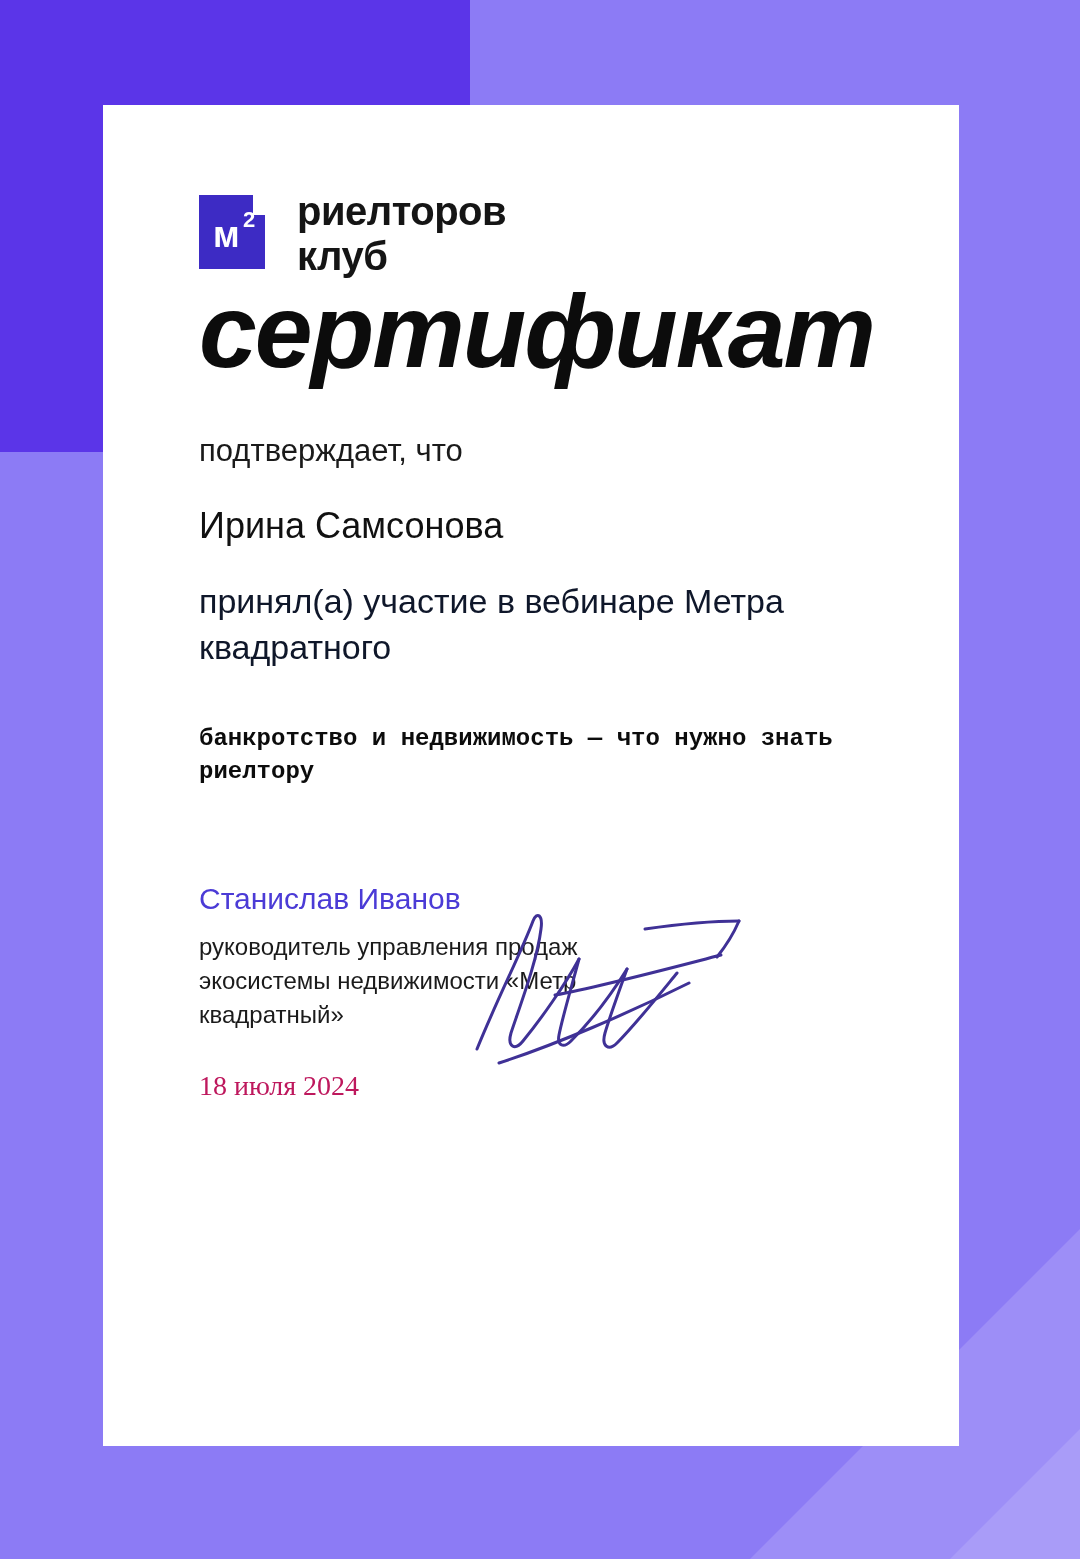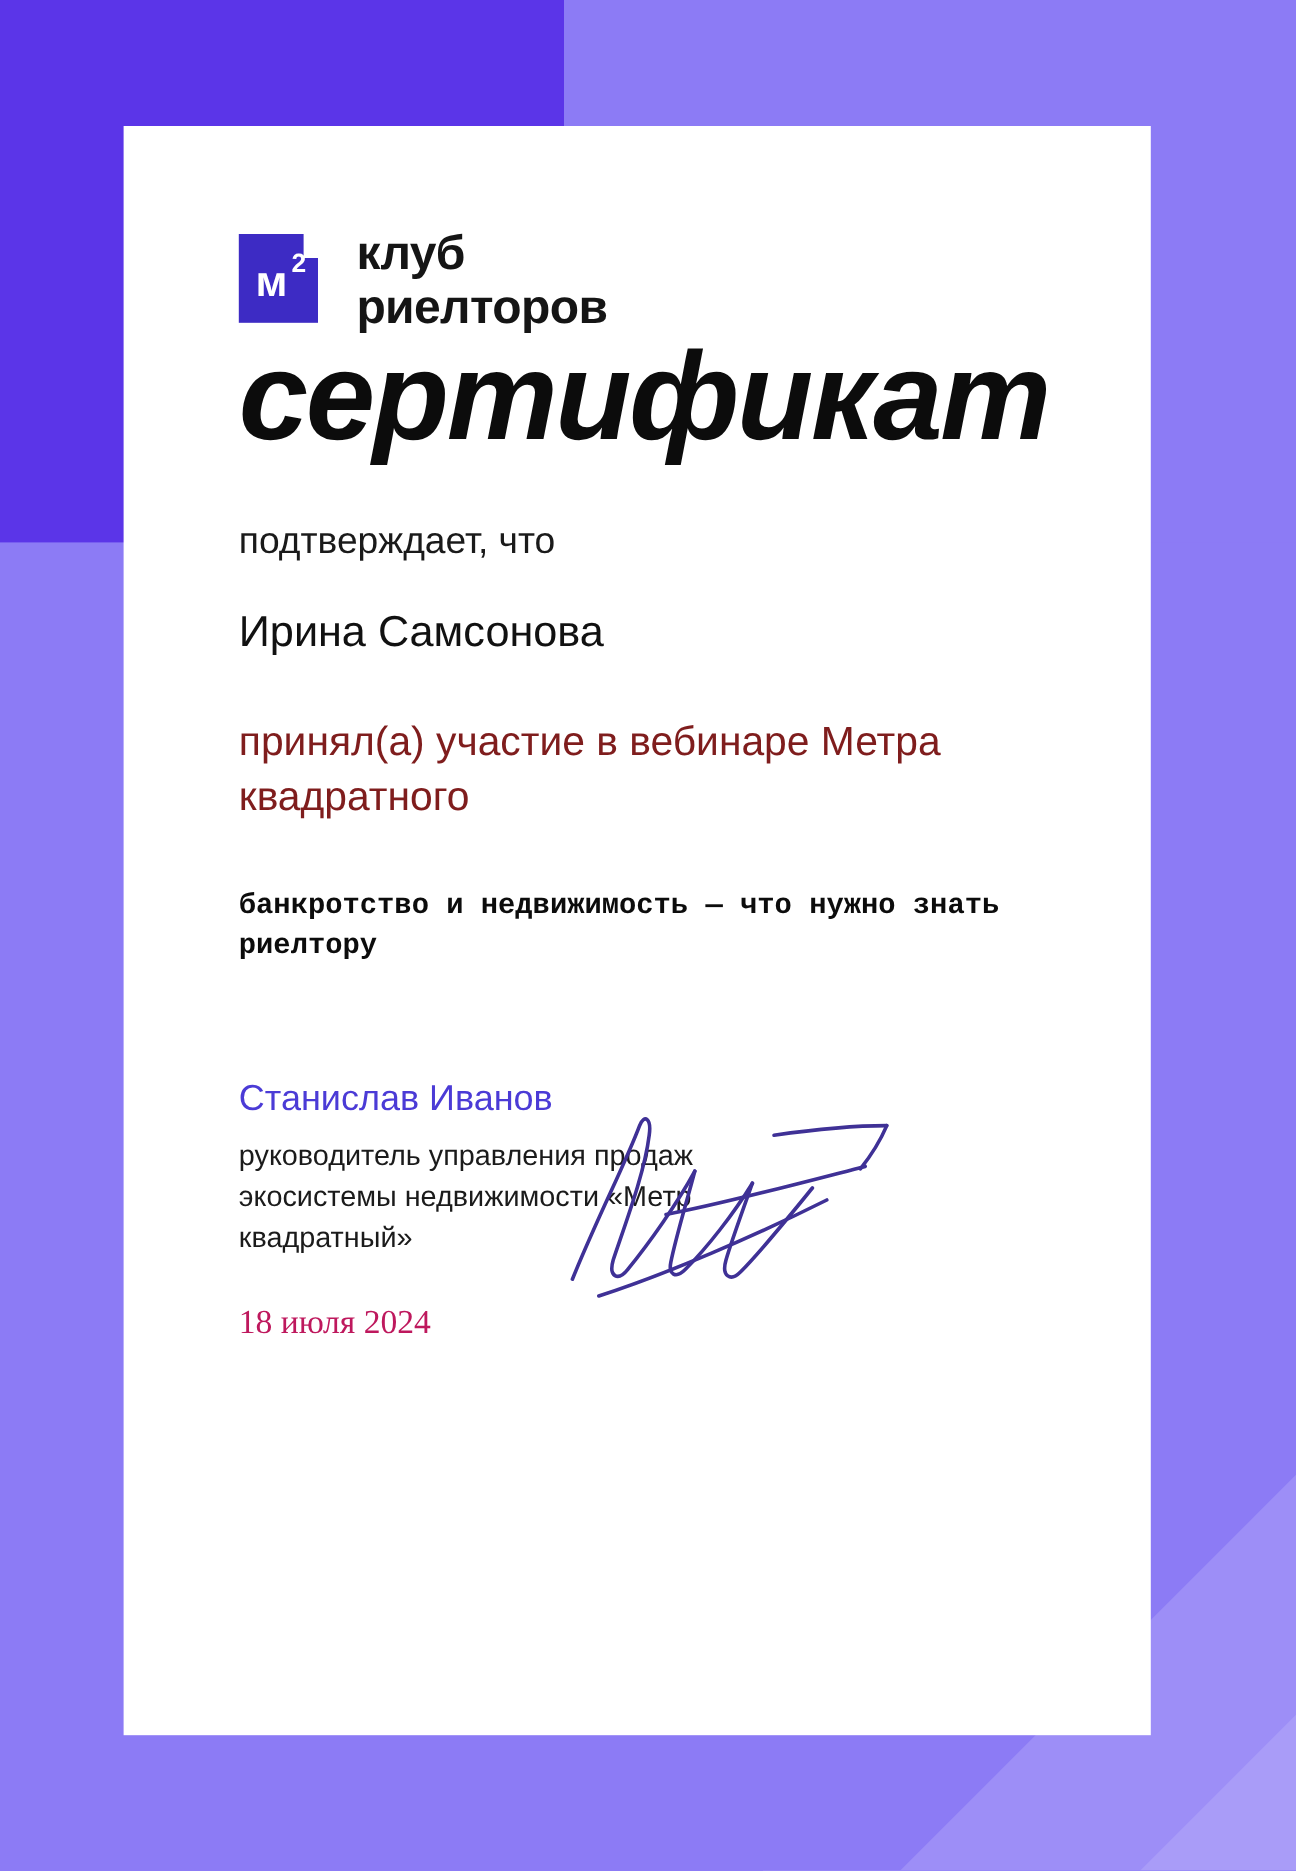--- a/index.html
+++ b/index.html
@@ -148,23 +148,23 @@
   }
 
   .recipient {
     margin-top: 32px;
     font-size: 36px;
     color: #111111;
     line-height: 1.3;
   }
 
   .participation {
-    margin-top: 46px;
+    margin-top: 29px;
     font-size: 34px;
-    color: #7f1d1d;
+    color: #0f172a;
     line-height: 1.35;
     max-width: 660px;
   }
 
   .webinar-title {
     margin-top: 53px;
     font-size: 24px;
     font-weight: bold;
     color: #0c0c0c;
     line-height: 1.35;
@@ -218,22 +218,22 @@
     <div class="inner">
 
       <div class="logo-row">
         <div class="logo-mark">
           <div class="sq"></div>
           <div class="notch"></div>
           <div class="m">м</div>
           <div class="two">2</div>
         </div>
         <div class="logo-text">
+          <div>риелторов</div>
           <div>клуб</div>
-          <div>риелторов</div>
         </div>
       </div>
 
       <div class="cert-title">сертификат</div>
 
       <div class="confirm-line">подтверждает, что</div>
 
       <div class="recipient">Ирина  Самсонова</div>
 
       <div class="participation">принял(а) участие в вебинаре Метра квадратного</div>

